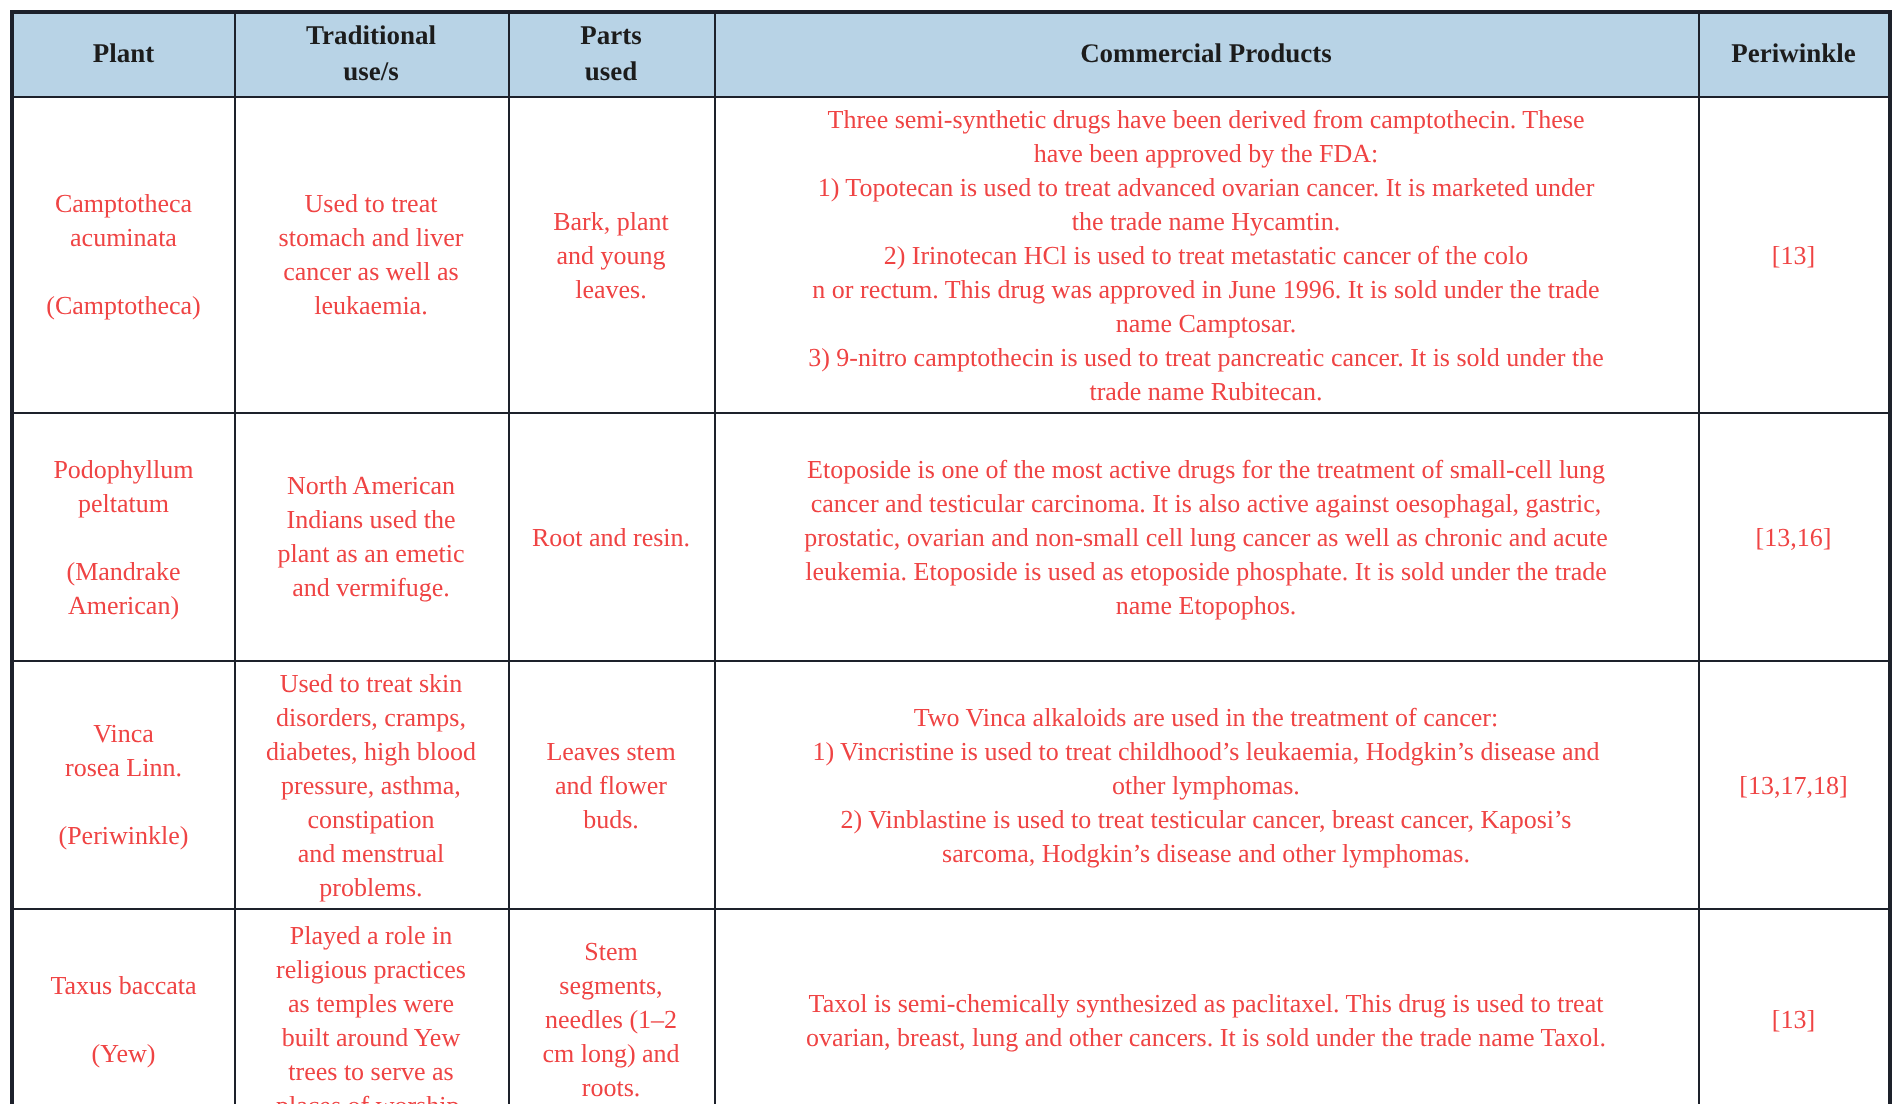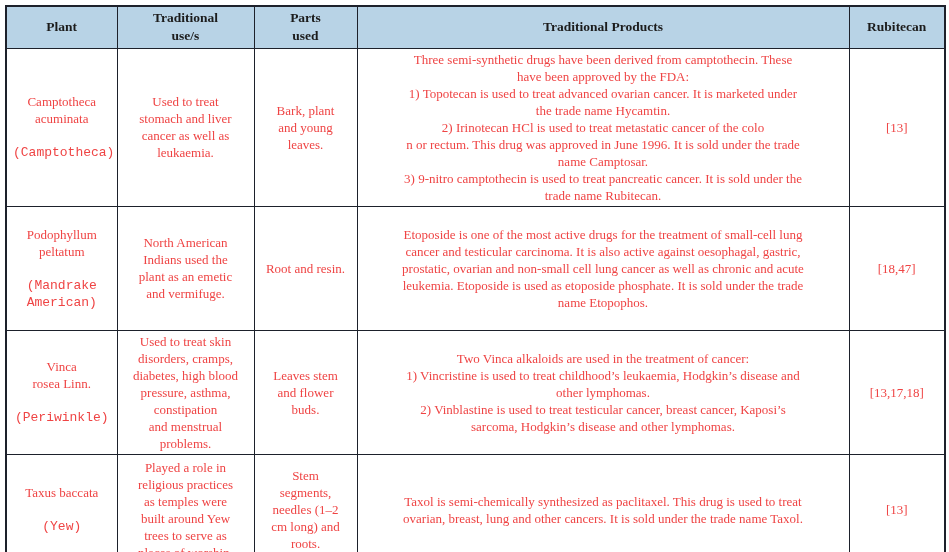--- a/index.html
+++ b/index.html
@@ -33,43 +33,43 @@
     font-size: 13.5px;
     line-height: 18px;
     color: #1c1c1c;
   }
   thead tr { height: 42px; margin-left: 12px; }
   tr.r1 { height: 158px; }
   tr.r2 { height: 99px; padding-left: 35px; }
   tr.r3 { height: 121px; }
   tr.r4 { height: 112px; }
   .latin { display: block; }
-  .common { display: block; font-family: Liberation Mono, monospace; }
+  .common { display: block; }
 </style>
 </head>
 <body>
 
 <div class="page">
   <table class="plants">
     <colgroup>
       <col style="width:111px">
       <col style="width:137px">
       <col style="width:103px">
       <col style="width:492px">
       <col style="width:96px">
     </colgroup>
     <thead>
       <tr>
         <th>Plant</th>
         <th>Traditional
 use/s</th>
         <th>Parts
 used</th>
-        <th>Traditional Products</th>
-        <th>Rubitecan</th>
+        <th>Commercial Products</th>
+        <th>Periwinkle</th>
       </tr>
     </thead>
     <tbody>
       <tr class="r1">
         <td>
           <span class="latin">Camptotheca
 acuminata</span>
           <span class="common">(Camptotheca)</span>
         </td>
         <td>Used to treat
@@ -100,21 +100,21 @@
         <td>North American
 Indians used the
 plant as an emetic
 and vermifuge.</td>
         <td>Root and resin.</td>
         <td>Etoposide is one of the most active drugs for the treatment of small-cell lung
 cancer and testicular carcinoma. It is also active against oesophagal, gastric,
 prostatic, ovarian and non-small cell lung cancer as well as chronic and acute
 leukemia. Etoposide is used as etoposide phosphate. It is sold under the trade
 name Etopophos.</td>
-        <td>[18,47]</td>
+        <td>[13,16]</td>
       </tr>
       <tr class="r3">
         <td>
           <span class="latin">Vinca
 rosea Linn.</span>
           <span class="common">(Periwinkle)</span>
         </td>
         <td>Used to treat skin
 disorders, cramps,
 diabetes, high blood

